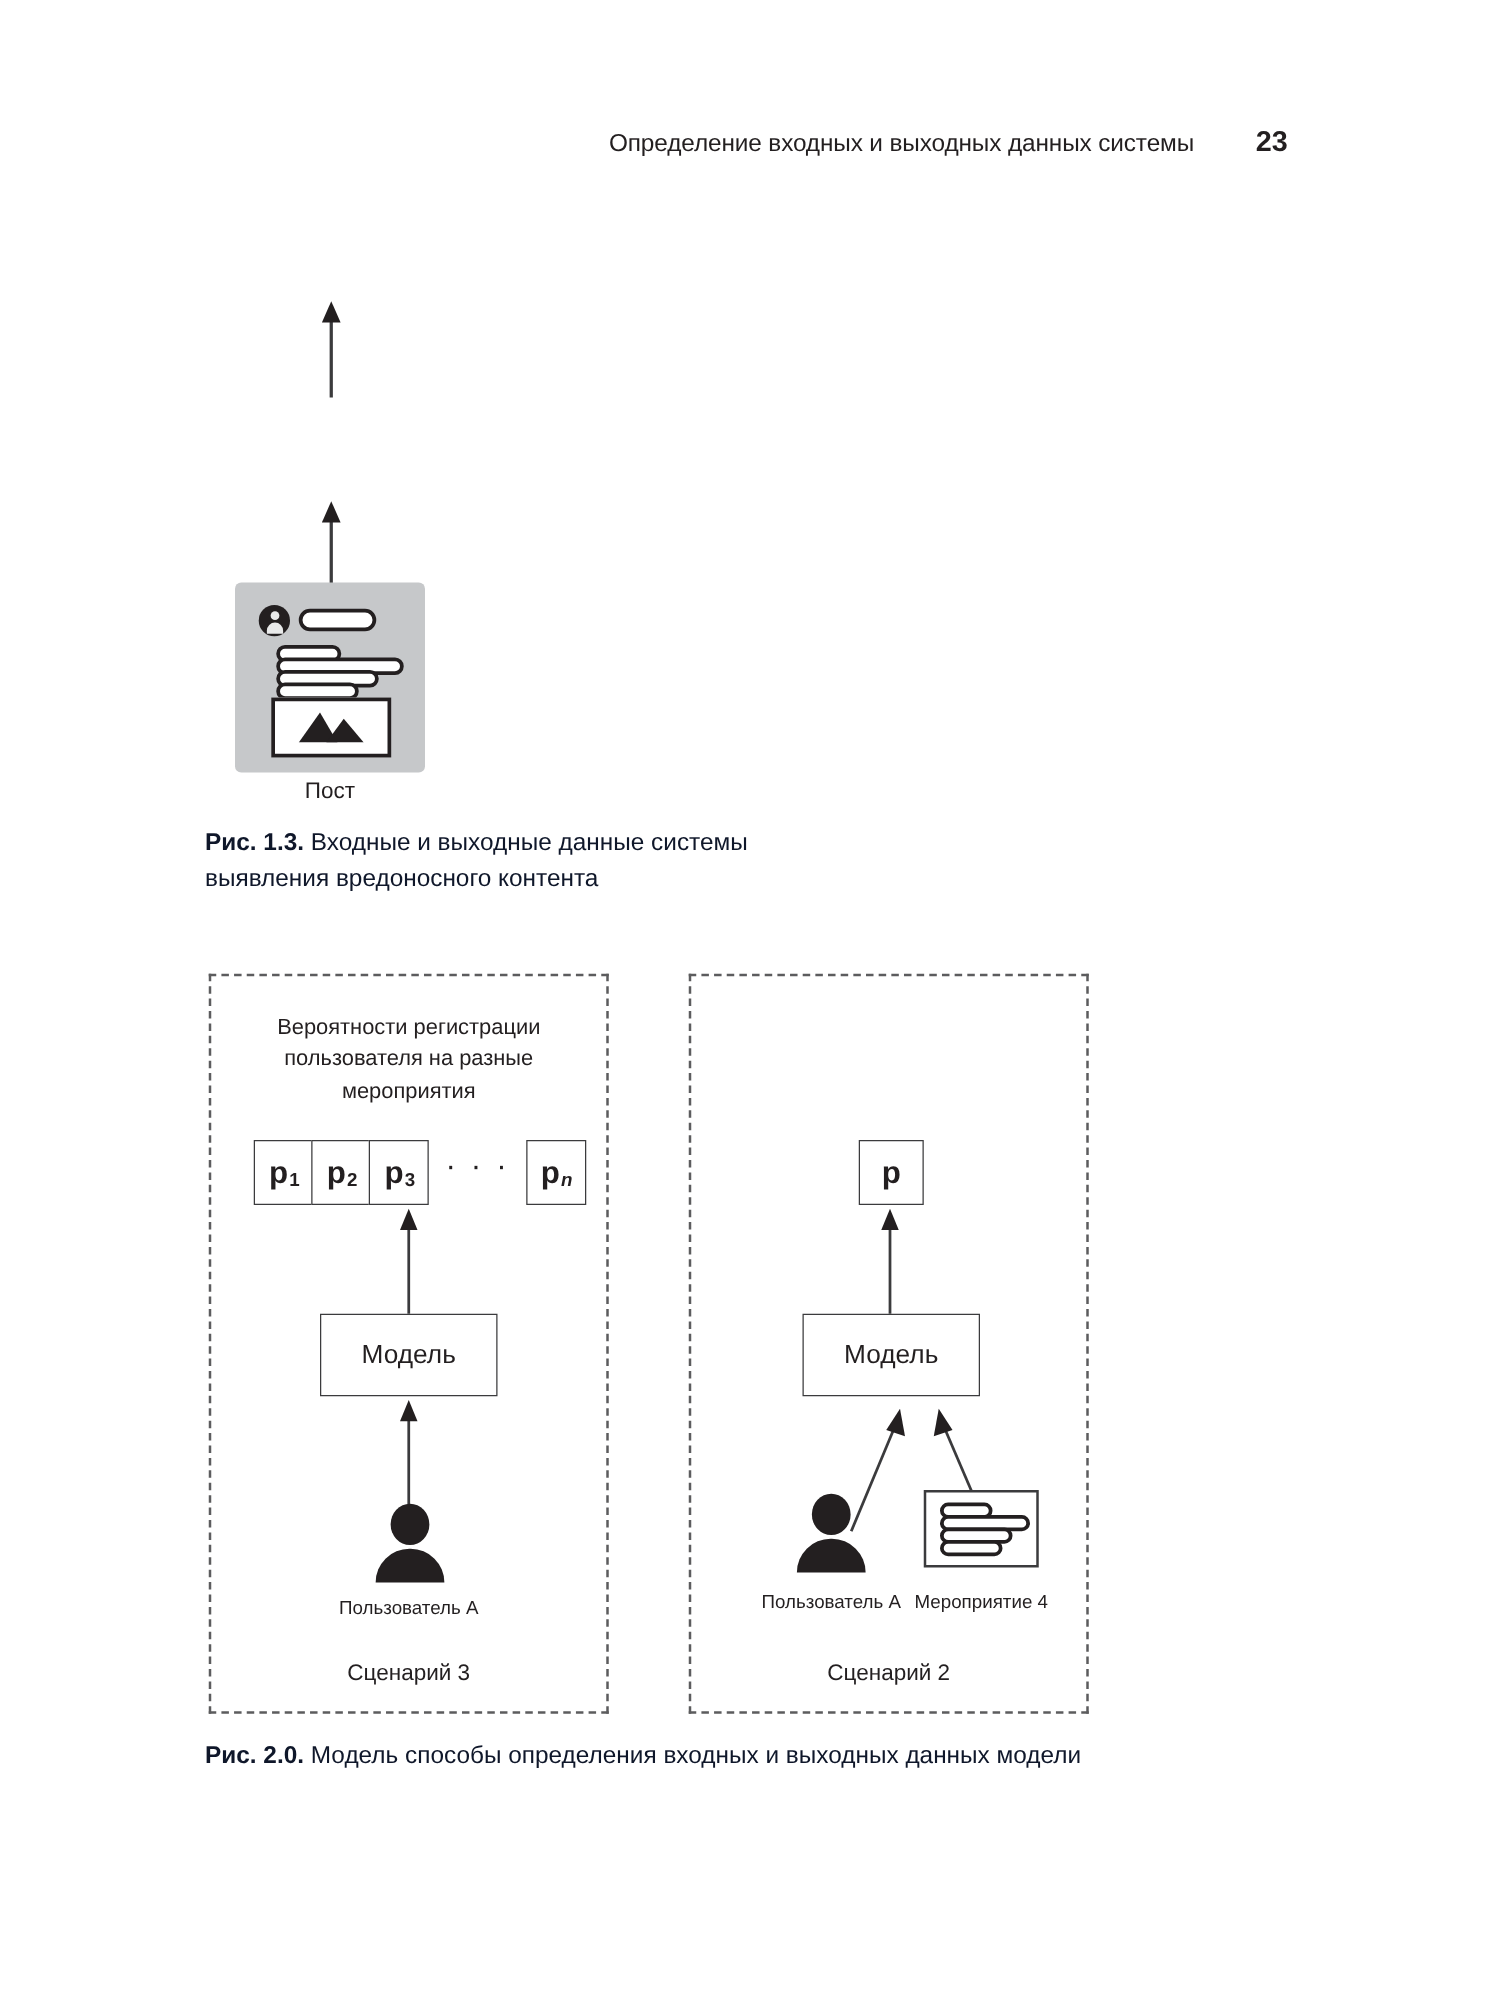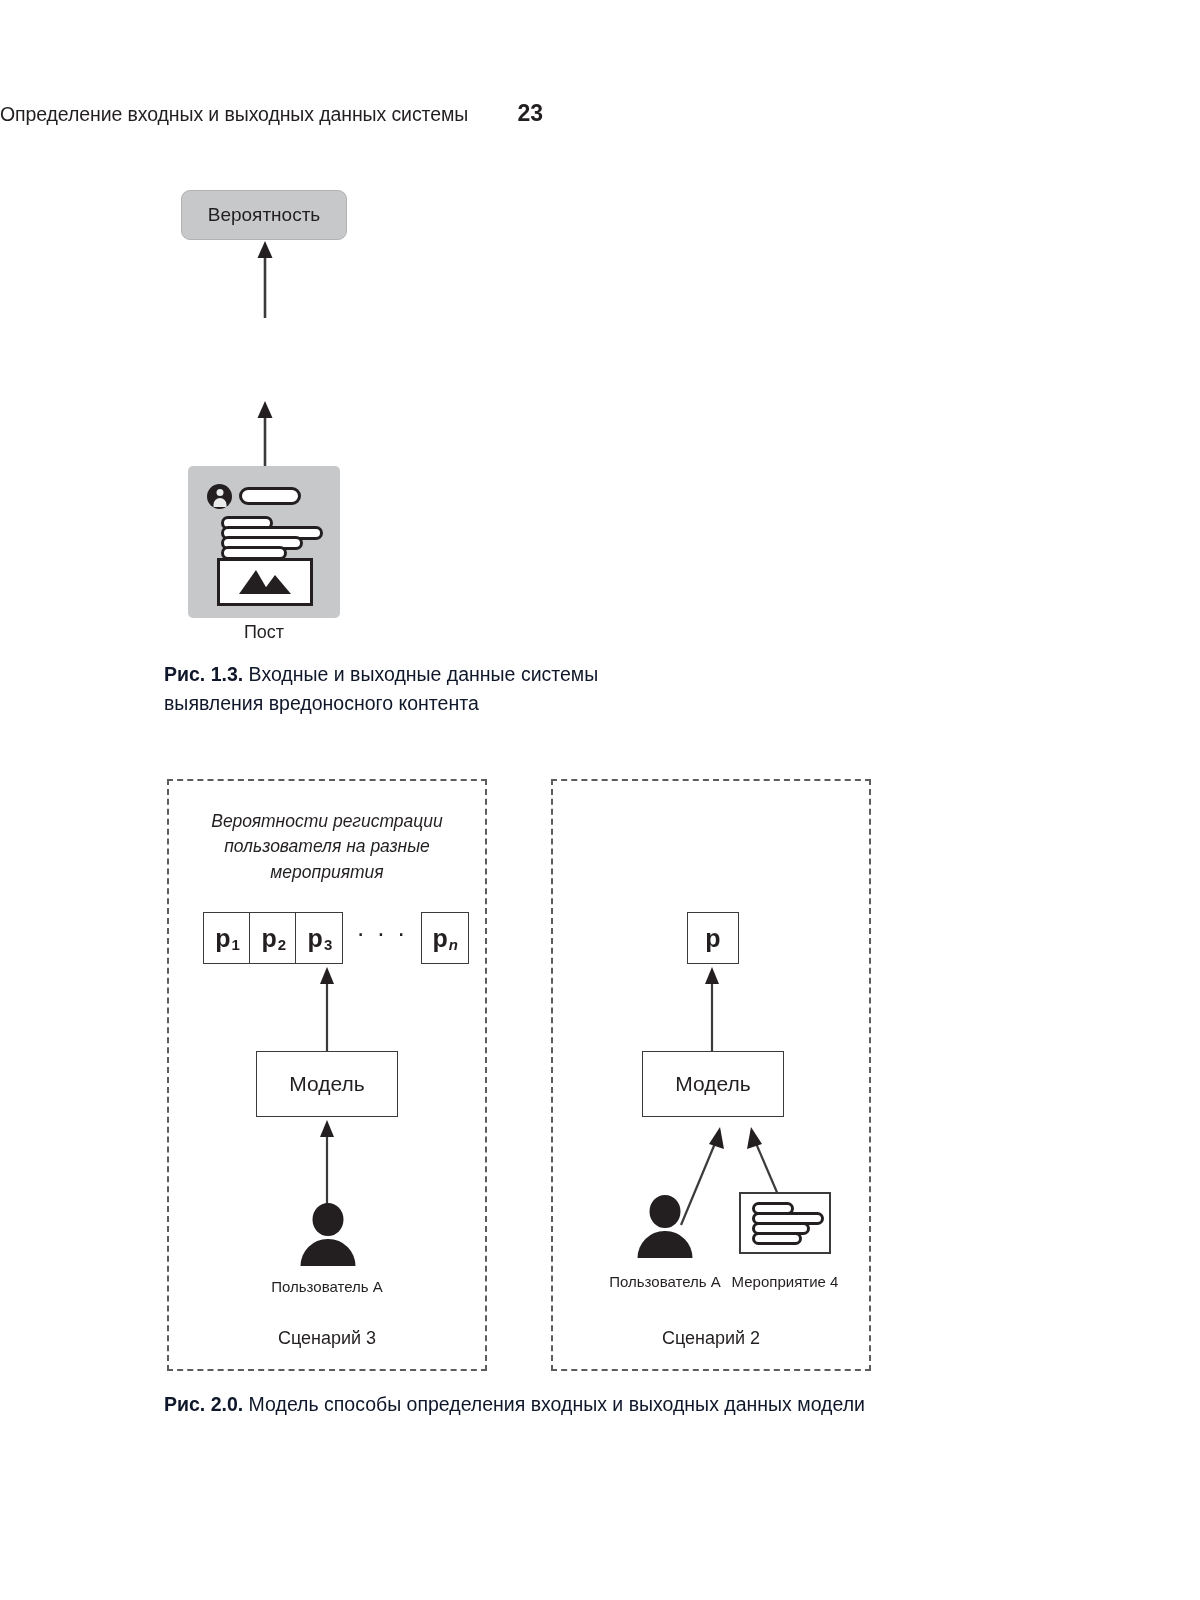--- a/index.html
+++ b/index.html
@@ -15,21 +15,21 @@
     color: #231f20;
     overflow: hidden;
   }
 
   
   .running-head {
     position: absolute;
     top: 100px;
     left: 0;
     width: 1030px;
-    text-align: left;
+    text-align: right;
     font-size: 19.5px;
     color: #231f20;
     letter-spacing: -0.1px;
   }
   .running-head .rh-title { display: inline; }
   .running-head .rh-page {
     display: inline-block;
     font-weight: bold;
     font-size: 23px;
     margin-left: 44px;
@@ -193,21 +193,21 @@
 
   .panel-title {
     position: absolute;
     left: 0;
     width: 100%;
     text-align: center;
     font-size: 17.5px;
     line-height: 1.45;
     color: #231f20;
   }
-  #panel-1 .panel-title { top: 28px; padding: 0 18px; box-sizing: border-box; font-style: italic; }
+  #panel-1 .panel-title { top: 28px; padding: 0 18px; box-sizing: border-box; }
   #panel-2 .panel-title { top: 28px; padding: 0 16px; box-sizing: border-box; }
 
   .scenario-label {
     position: absolute;
     left: 0;
     bottom: 20px;
     width: 100%;
     text-align: center;
     font-size: 18px;
     color: #231f20;
@@ -345,23 +345,20 @@
   <svg width="40" height="80" style="position:absolute;left:245px;top:240px;">
     <line x1="20" y1="78" x2="20" y2="14" stroke="#3b3b3d" stroke-width="2.6"></line>
     <polygon points="20,1 12.5,18 27.5,18" fill="#231f20"></polygon>
   </svg>
 
   <svg width="40" height="72" style="position:absolute;left:245px;top:400px;">
     <line x1="20" y1="70" x2="20" y2="14" stroke="#3b3b3d" stroke-width="2.6"></line>
     <polygon points="20,1 12.5,18 27.5,18" fill="#231f20"></polygon>
   </svg>
 
-  <div class="gbox" id="box-probability">
-    <span>Вероятность</span>
-  </div>
 
 
   <div class="gbox" id="box-post">
     <div class="post-icon">
       <div class="pi-avatar"></div>
       <div class="pi-name"></div>
       <div class="pi-line pi-l1"></div>
       <div class="pi-line pi-l2"></div>
       <div class="pi-line pi-l3"></div>
       <div class="pi-line pi-l4"></div>

